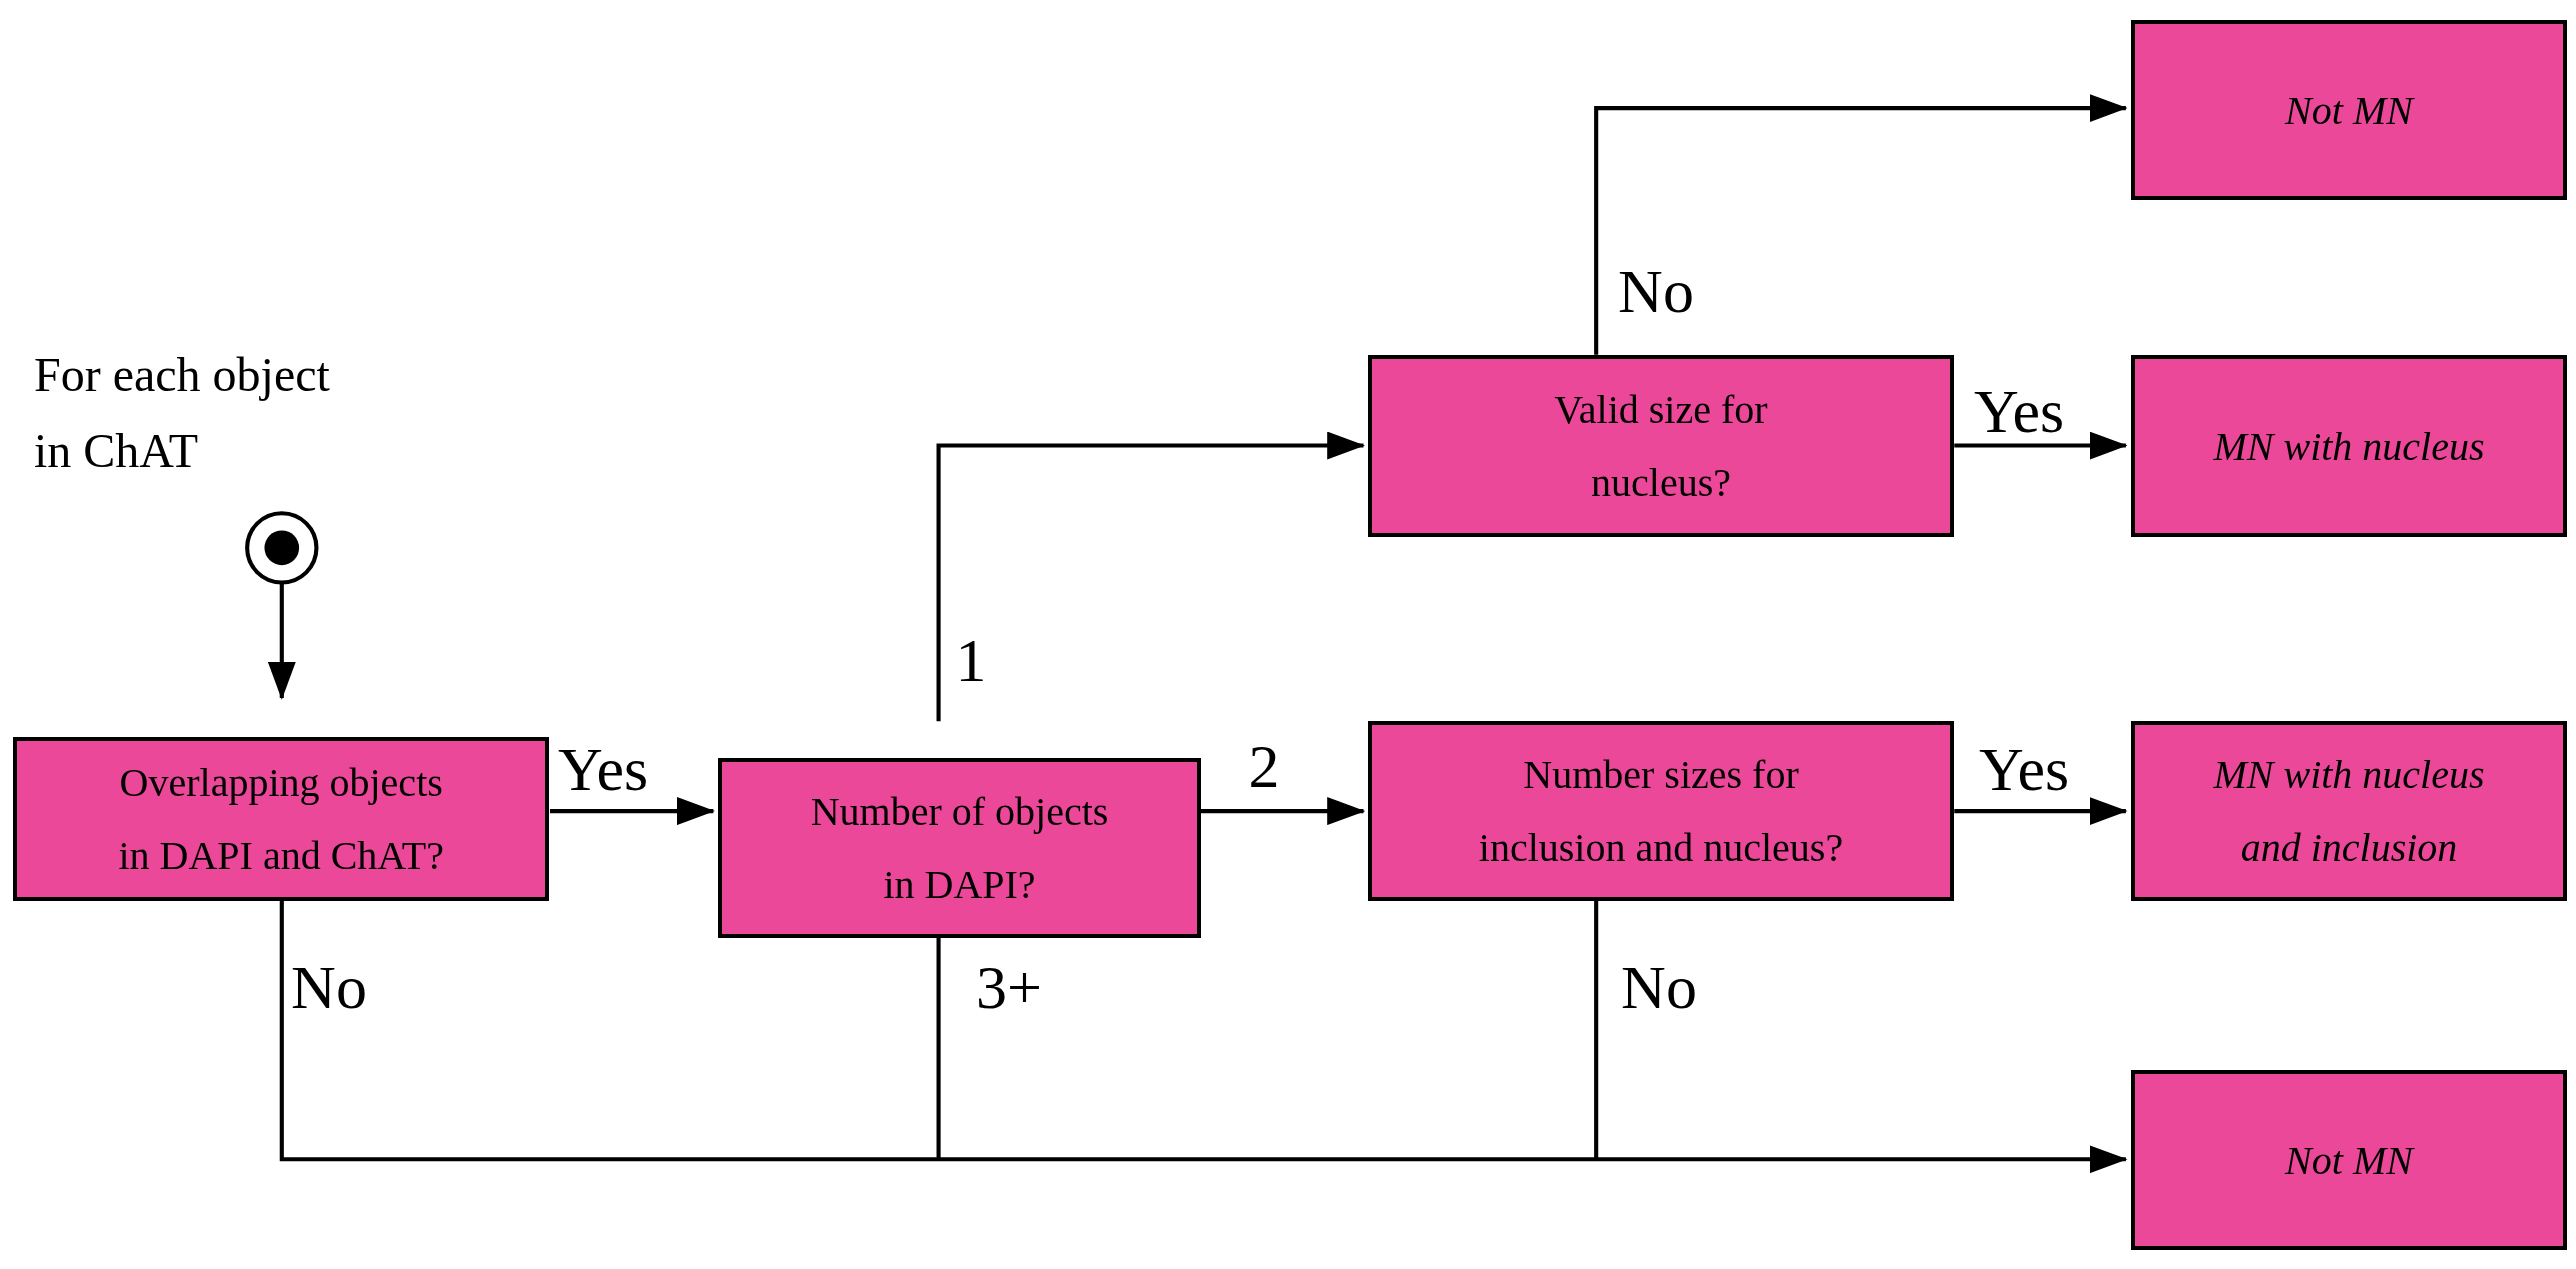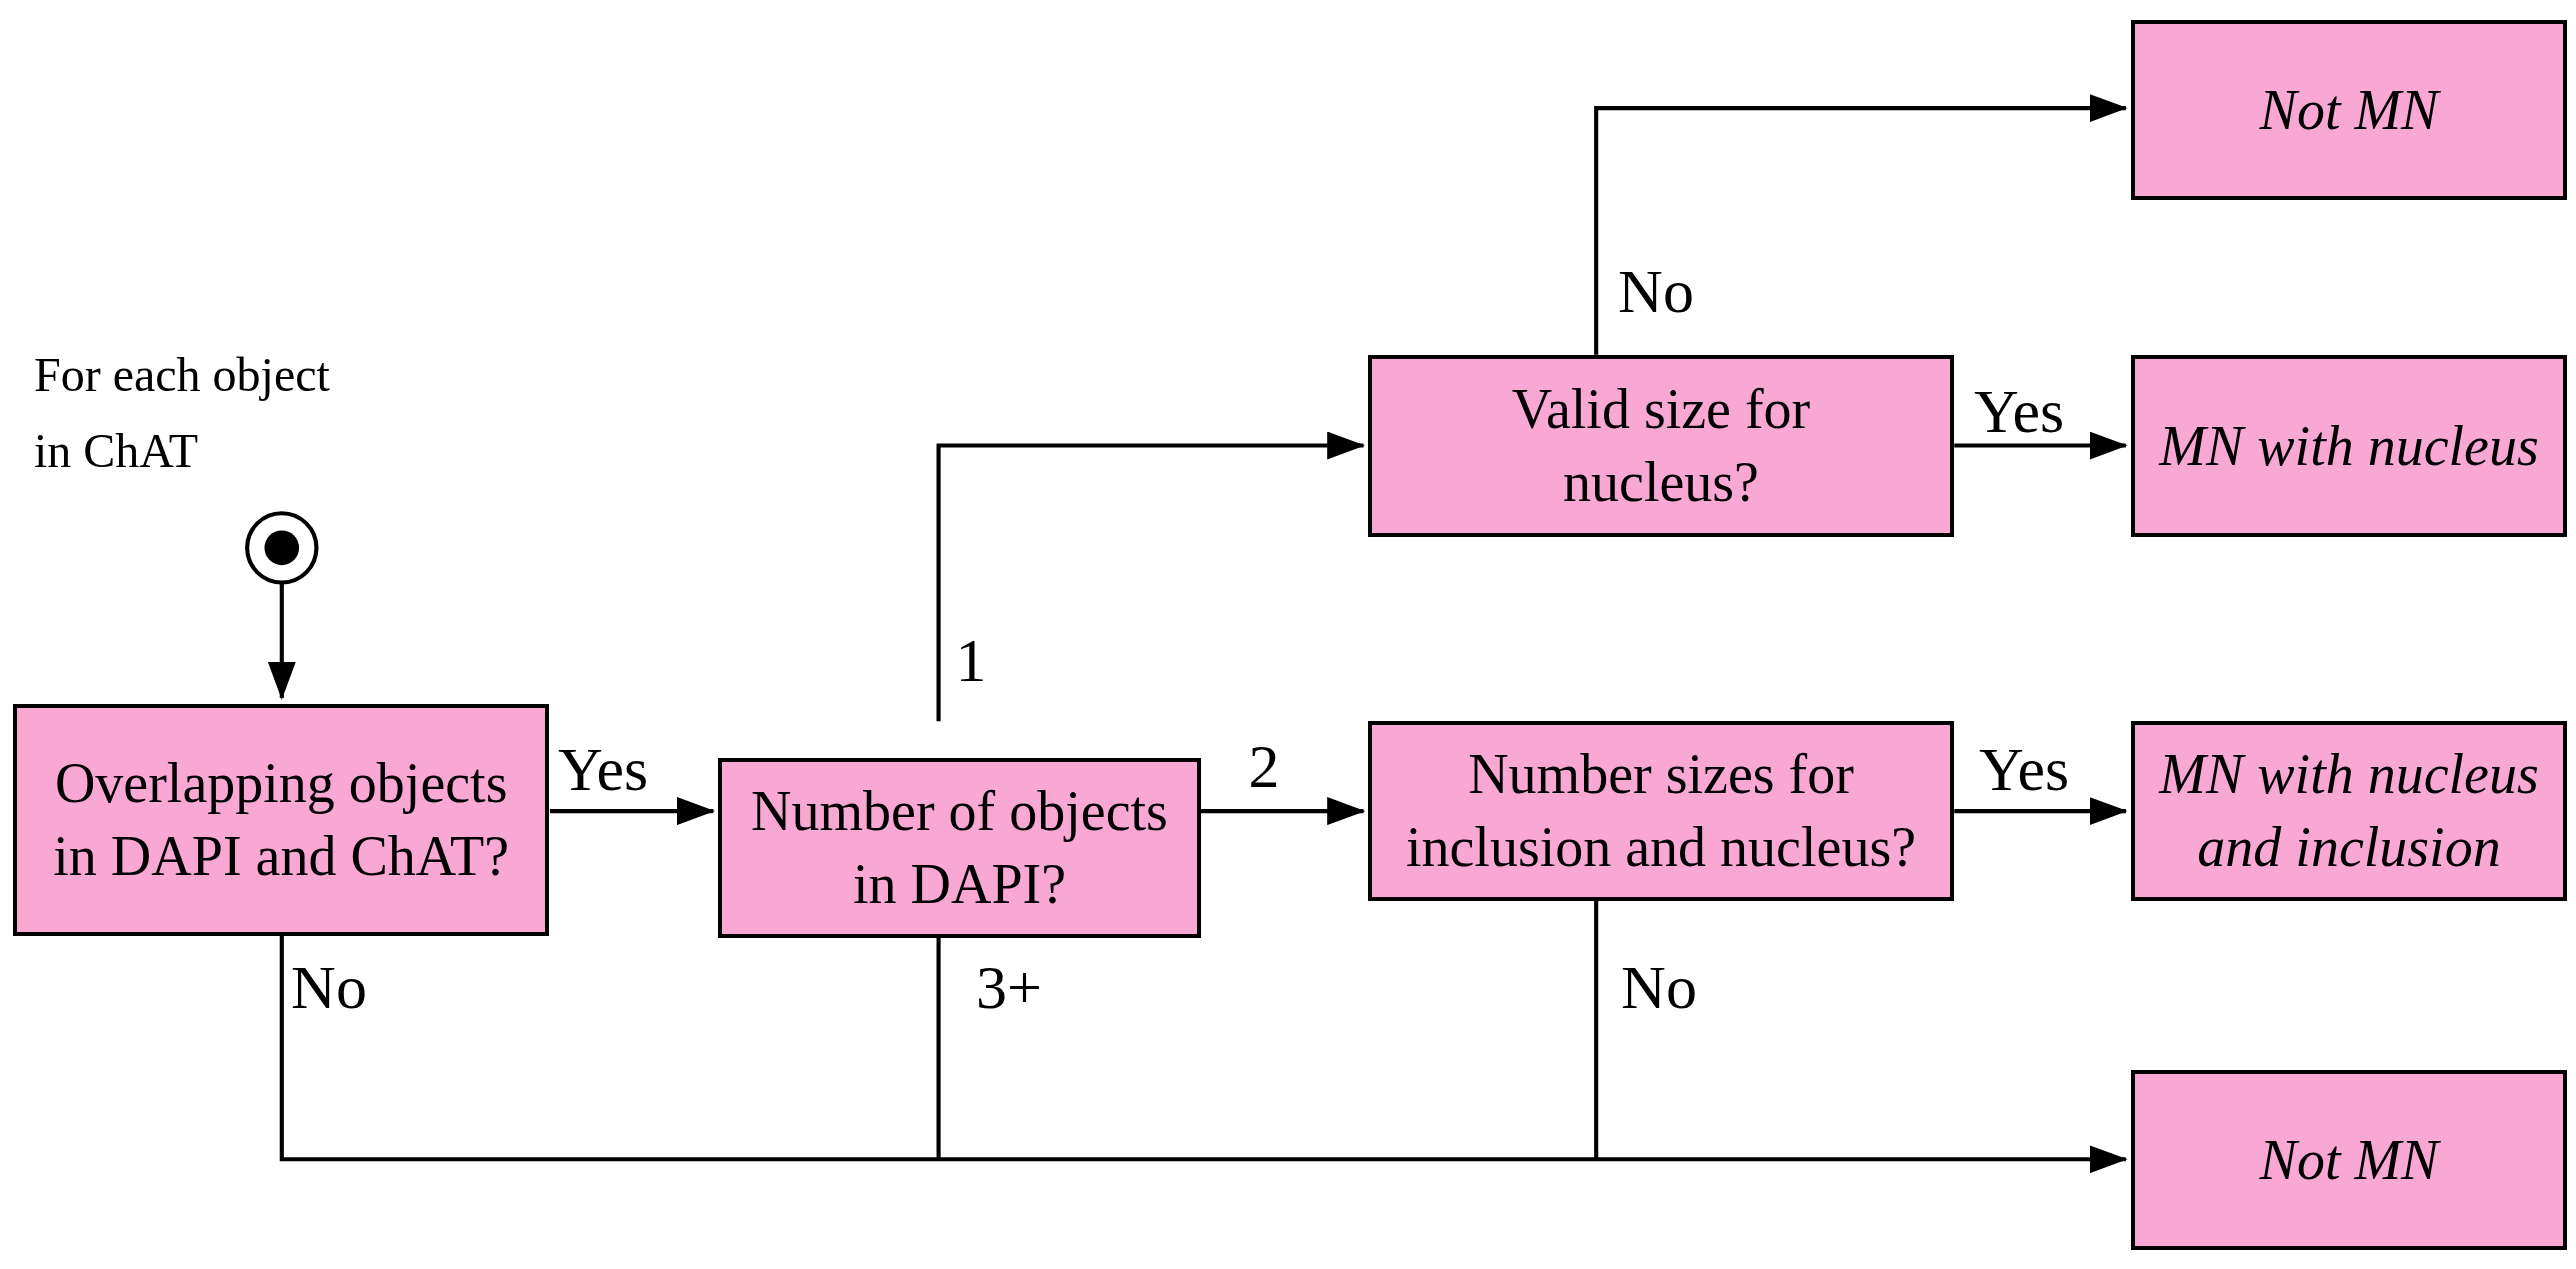--- a/index.html
+++ b/index.html
@@ -22,27 +22,27 @@
     left: 0;
     top: 0;
     width: 2576px;
     height: 1269px;
     display: block;
   }
   .node {
     position: absolute;
     box-sizing: border-box;
     border: 4.1px solid #000000;
-    background: #f9a8d4;
+    background: #ec4899;
     display: flex;
     flex-direction: column;
     align-items: center;
     justify-content: center;
     text-align: center;
-    font-size: 56px;
+    font-size: 40px;
     line-height: 73px;
     white-space: nowrap;
   }
   .node.outcome {
     font-style: italic;
   }
   .start-label {
     position: absolute;
     left: 34px;
     top: 337px;
@@ -96,21 +96,21 @@
     <path d="M1137,1092 L1137,1405" stroke="#000000" stroke-width="5" fill="none"></path>
 
     <path d="M1934,1092 L1934,1405" stroke="#000000" stroke-width="5" fill="none"></path>
   </svg>
 
   <div class="start-label">
     <div>For each object</div>
     <div>in ChAT</div>
   </div>
 
-  <div class="node" style="left:13.2px; top:704px; width:536px; height:232px;">
+  <div class="node" style="left:13.2px; top:737px; width:536px; height:164px;">
     <div>Overlapping objects</div>
     <div>in DAPI and ChAT?</div>
   </div>
 
   <div class="node" style="left:718px; top:758px; width:483px; height:180px;">
     <div>Number of objects</div>
     <div>in DAPI?</div>
   </div>
 
   <div class="node" style="left:1368px; top:355px; width:586px; height:182px;">

